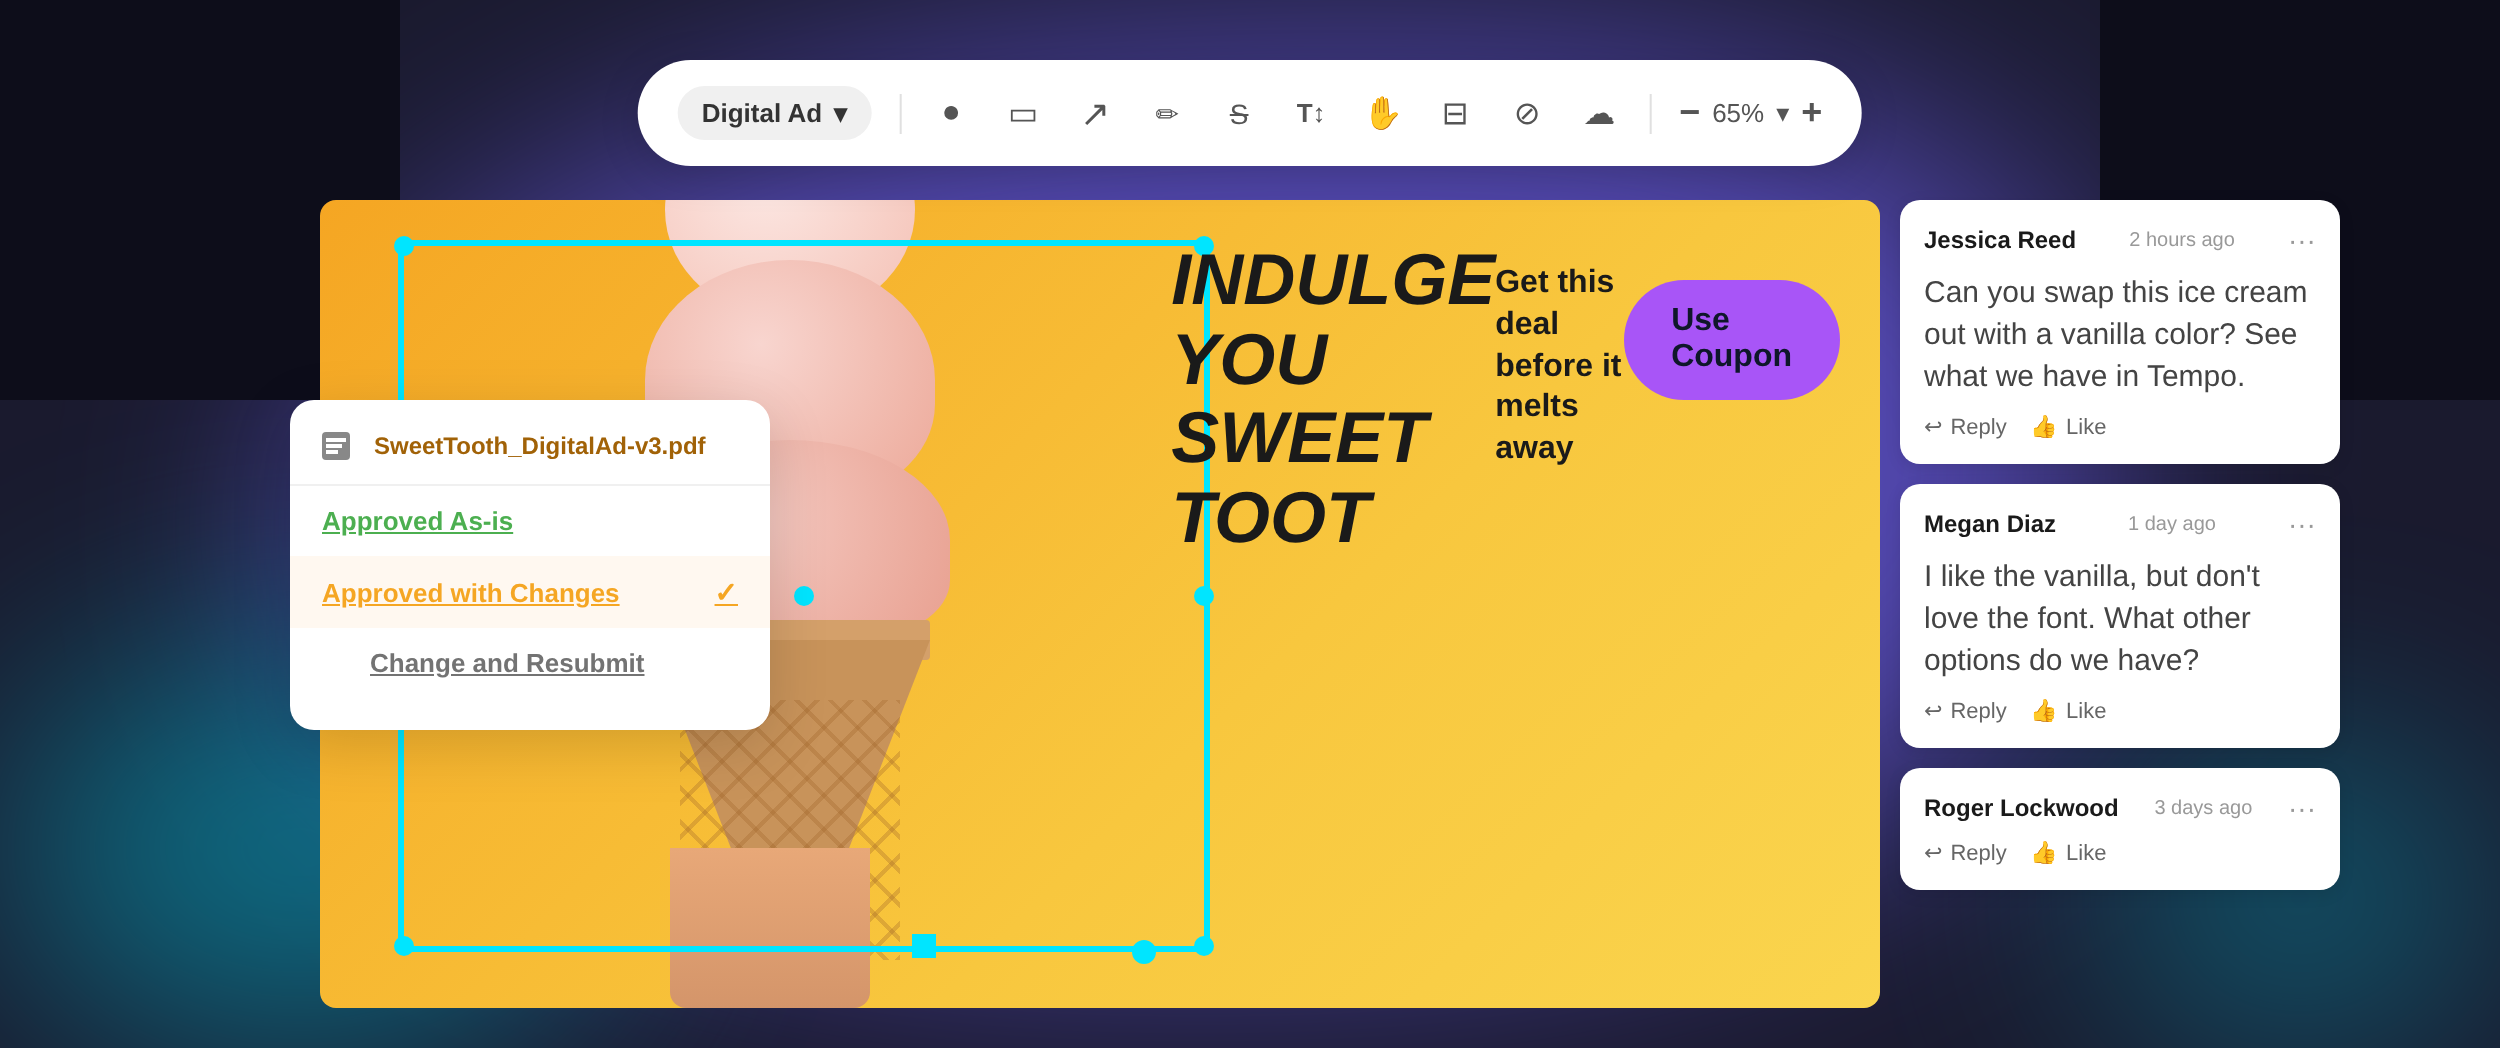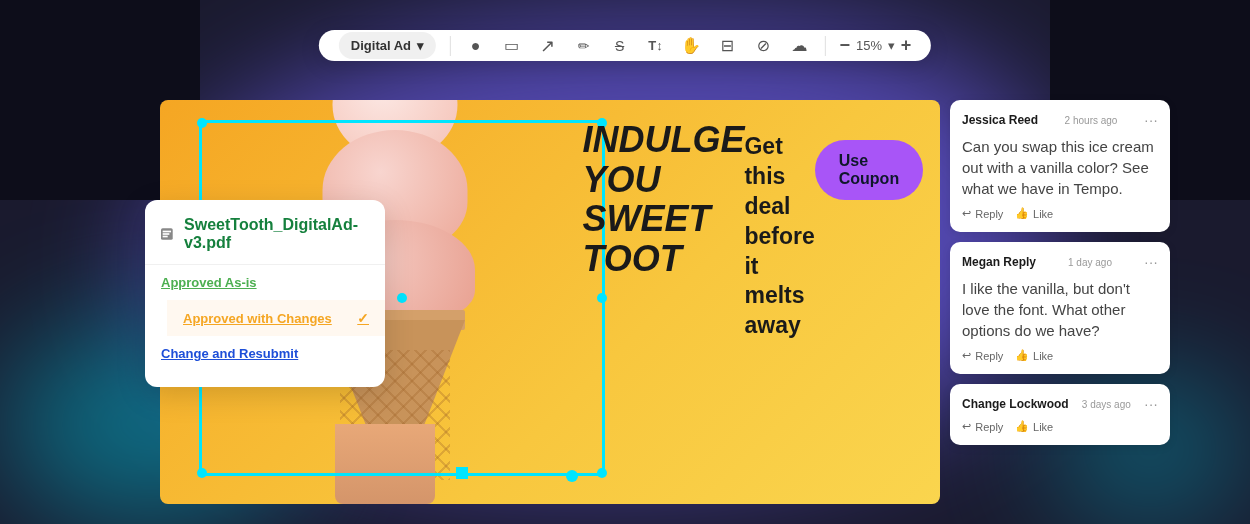--- a/index.html
+++ b/index.html
@@ -67,21 +67,21 @@
     }
 
     
     .toolbar {
       position: absolute;
       top: 30px;
       left: 50%;
       transform: translateX(-50%);
       background: white;
       border-radius: 40px;
-      padding: 2px 20px;
+      padding: 13px 20px;
       display: flex;
       align-items: center;
       gap: 14px;
       box-shadow: 0 4px 20px rgba(0,0,0,0.15);
       z-index: 100;
       white-space: nowrap;
     }
 
     .toolbar-dropdown {
       display: flex;
@@ -302,21 +302,21 @@
     .ad-headline {
       font-size: 36px;
       font-weight: 900;
       color: #1a1a1a;
       line-height: 1.1;
       text-transform: uppercase;
       font-style: italic;
     }
 
     .ad-subheadline {
-      font-size: 23px;
+      font-size: 16px;
       font-weight: 700;
       color: #1a1a1a;
       margin-top: 12px;
       line-height: 1.3;
     }
 
     .ad-cta {
       display: inline-block;
       margin-top: 20px;
       background: #a855f7;
@@ -404,43 +404,42 @@
 
     .status-popup-header {
       display: flex;
       align-items: center;
       gap: 8px;
       padding: 0 16px 12px;
       border-bottom: 1px solid #f0f0f0;
     }
 
     .status-popup-filename {
-      font-size: 16px;
+      font-size: 12px;
       font-weight: 600;
-      color: #15803d;
+      color: #a16207;
     }
 
     .status-option {
       display: flex;
       align-items: center;
       justify-content: space-between;
       padding: 10px 16px;
       font-size: 13px;
       font-weight: 600;
       cursor: pointer;
       text-decoration: underline;
     }
 
     .status-option.green { color: #4caf50; }
     .status-option.orange { 
       color: #f5a623; 
       background: #fff8f0;
-      margin-left: 22px;
-    }
-    .status-option.red { color: #1d4ed8; }
+    }
+    .status-option.red { color: #737373; margin-left: 24px; }
 
     .status-checkmark {
       color: #f5a623;
       font-size: 14px;
     }
   </style>
 </head>
 <body>
 
 <div class="bg-blob bg-blob-purple"></div>
@@ -461,21 +460,21 @@
   <div class="toolbar-icon" style="font-size:14px;">✏</div>
   <div class="toolbar-icon" style="font-size:14px; text-decoration:line-through;">S</div>
   <div class="toolbar-icon" style="font-size:13px; font-weight:bold;">T↕</div>
   <div class="toolbar-icon active" style="font-size:16px;">✋</div>
   <div class="toolbar-icon">⊟</div>
   <div class="toolbar-icon">⊘</div>
   <div class="toolbar-icon">☁</div>
   <div class="toolbar-divider"></div>
   <div class="zoom-control">
     <span style="cursor:pointer;font-size:18px;font-weight:bold;">−</span>
-    <span>15%</span>
+    <span>65%</span>
     <span>▾</span>
     <span style="cursor:pointer;font-size:18px;font-weight:bold;">+</span>
   </div>
 </div>
 
 <div class="content-area">
 
   <div class="ad-preview">
     <div class="ad-image">
 
@@ -534,40 +533,40 @@
         </span>
         <span class="comment-action">
           <span>👍</span>
           <span>Like</span>
         </span>
       </div>
     </div>
 
     <div class="comment-card">
       <div class="comment-header">
-        <span class="comment-author">Megan Reply</span>
+        <span class="comment-author">Megan Diaz</span>
         <span class="comment-time">1 day ago</span>
         <span class="comment-more">···</span>
       </div>
       <div class="comment-text">I like the vanilla, but don't love the font. What other options do we have?</div>
       <div class="comment-actions">
         <span class="comment-action">
           <span>↩</span>
           <span>Reply</span>
         </span>
         <span class="comment-action">
           <span>👍</span>
           <span>Like</span>
         </span>
       </div>
     </div>
 
     <div class="comment-card">
       <div class="comment-header">
-        <span class="comment-author">Change Lockwood</span>
+        <span class="comment-author">Roger Lockwood</span>
         <span class="comment-time">3 days ago</span>
         <span class="comment-more">···</span>
       </div>
       <div class="comment-actions">
         <span class="comment-action">
           <span>↩</span>
           <span>Reply</span>
         </span>
         <span class="comment-action">
           <span>👍</span>

